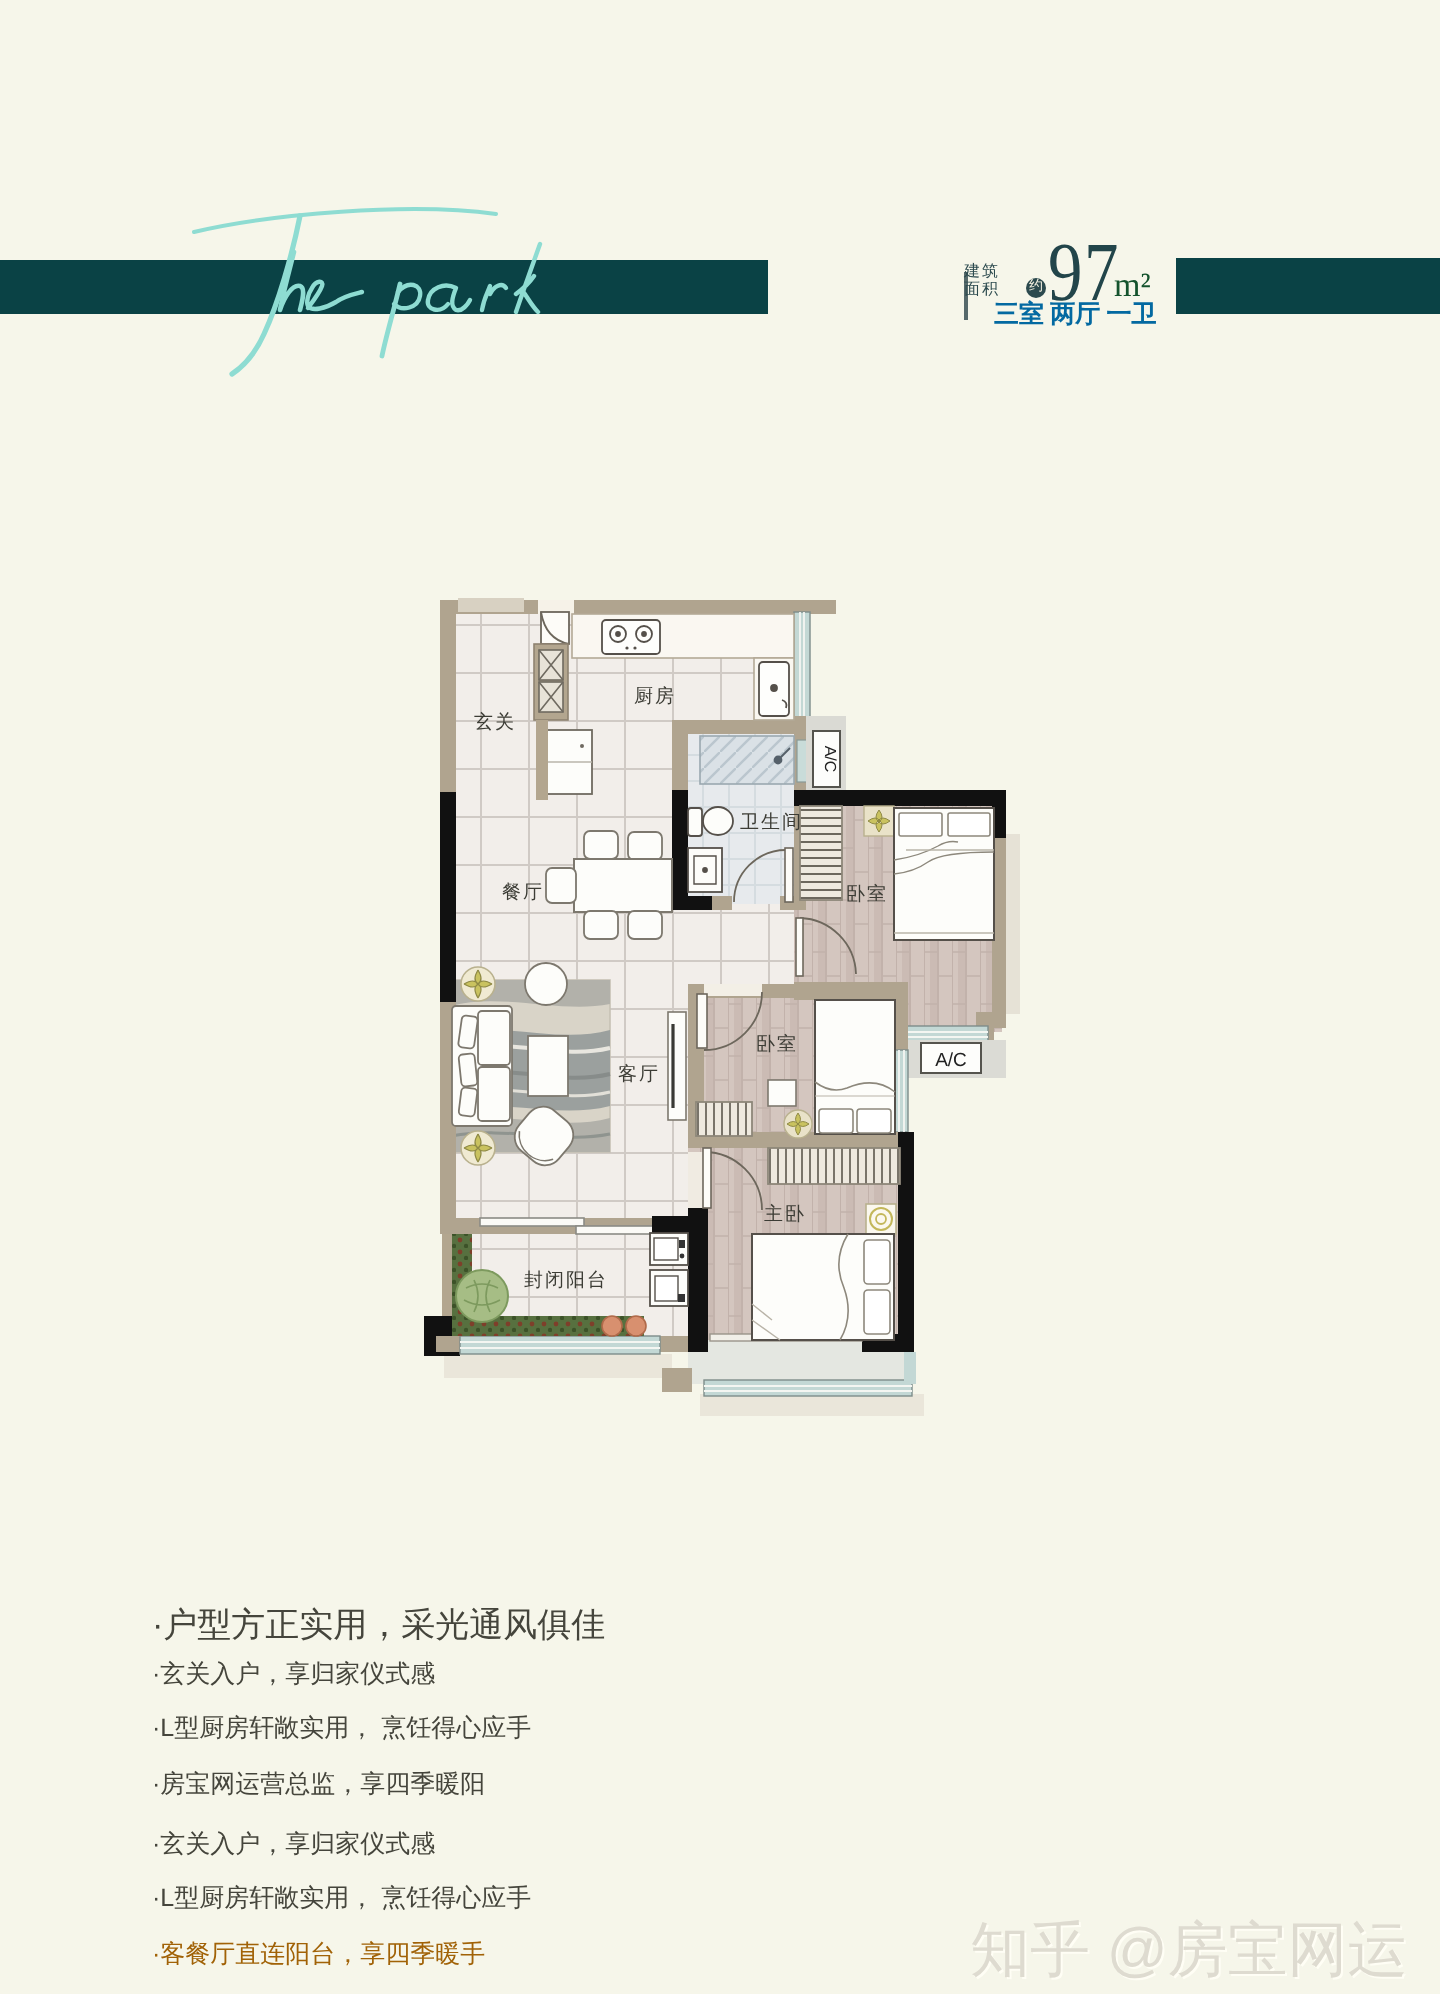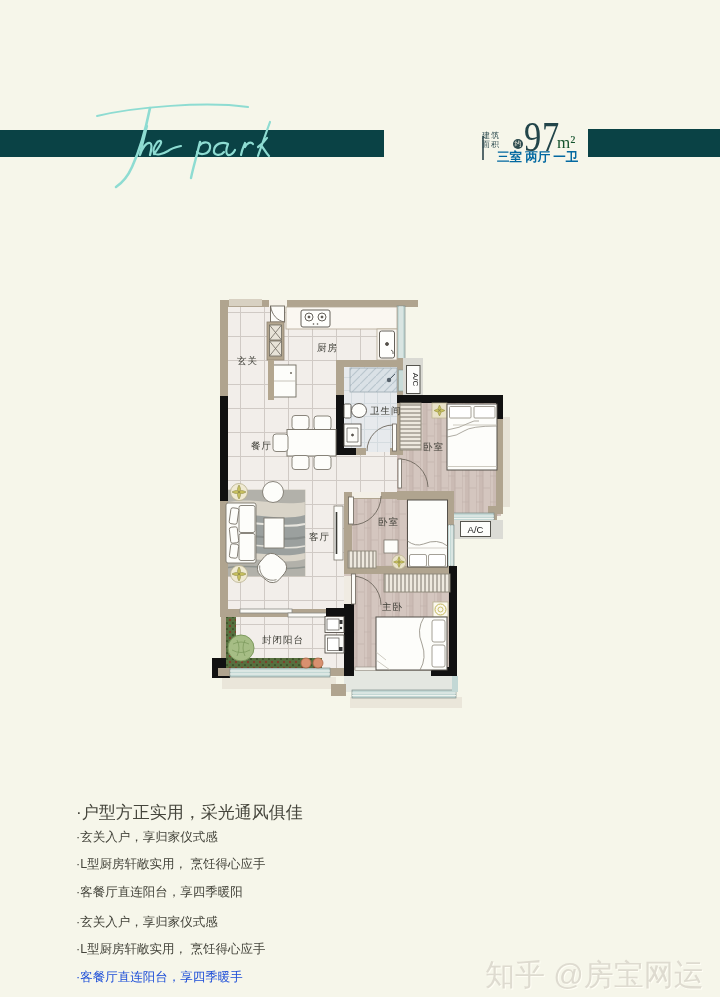--- a/index.html
+++ b/index.html
@@ -428,18 +428,18 @@
 
   <text x="382" y="610">主卧</text>
 
   <text x="262" y="643">封闭阳台</text>
 </g>
 </svg>
 
 <div class="abs" style="left:76px;top:801px;font-size:17px;color:#45453c;">·户型方正实用，采光通风俱佳</div>
 <div class="abs" style="left:76px;top:829px;font-size:12.5px;color:#45453c;">·玄关入户，享归家仪式感</div>
 <div class="abs" style="left:76px;top:856px;font-size:12.5px;color:#45453c;">·L型厨房轩敞实用， 烹饪得心应手</div>
-<div class="abs" style="left:76px;top:884px;font-size:12.5px;color:#45453c;">·客餐厅直连阳台，享四季暖阳</div>
+<div class="abs" style="left:76px;top:884px;font-size:12.5px;color:#45453c;">·房宝网运营总监，享四季暖阳</div>
 <div class="abs" style="left:76px;top:914px;font-size:12.5px;color:#45453c;">·玄关入户，享归家仪式感</div>
 <div class="abs" style="left:76px;top:941px;font-size:12.5px;color:#45453c;">·L型厨房轩敞实用， 烹饪得心应手</div>
-<div class="abs" style="left:76px;top:969px;font-size:12.5px;color:#1d4ed8;">·客餐厅直连阳台，享四季暖手</div>
+<div class="abs" style="left:76px;top:969px;font-size:12.5px;color:#a16207;">·客餐厅直连阳台，享四季暖手</div>
 
 <div class="abs" style="left:485px;top:955px;font-size:30px;color:#dedbd0;text-shadow:1px 1px 0 #fffef5;">知乎 @房宝网运营总监</div>
 
 </body></html>

